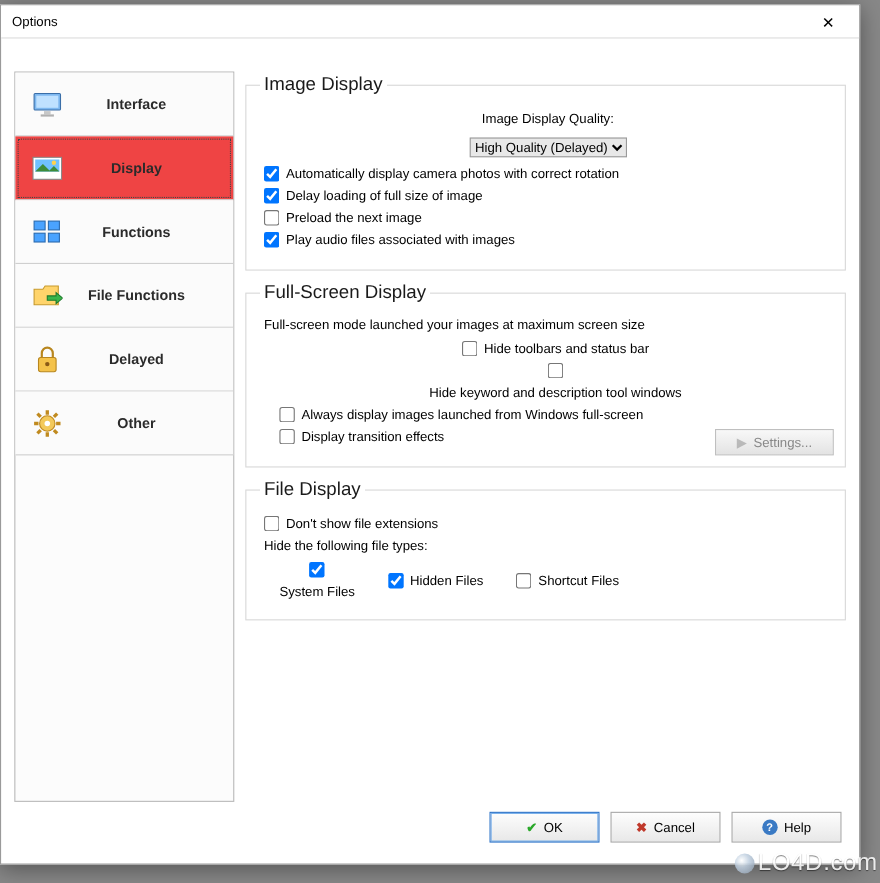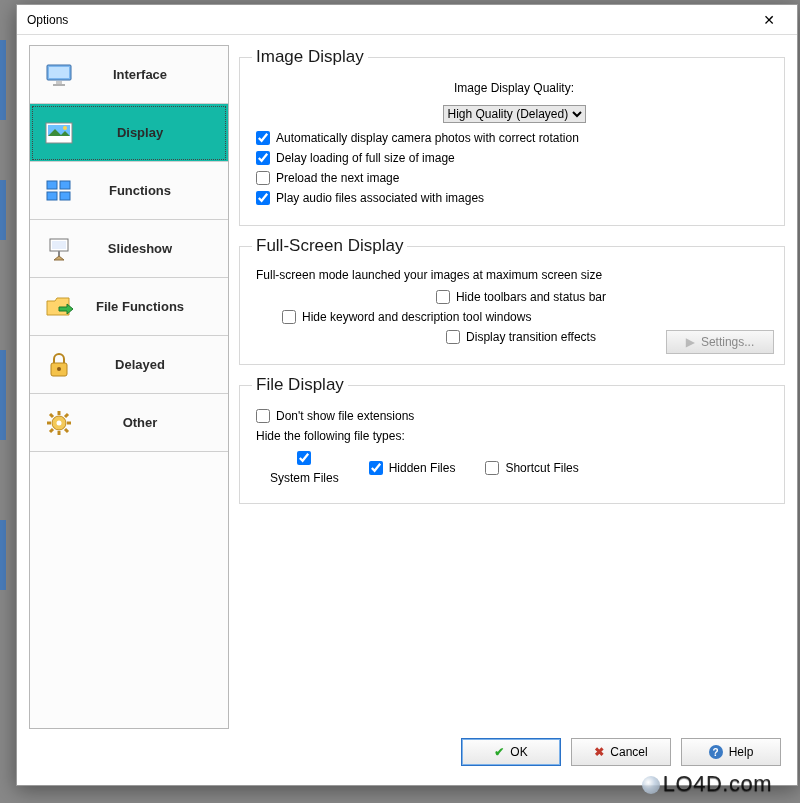--- a/index.html
+++ b/index.html
@@ -15,27 +15,28 @@
   }
   
   .bg-stripe { position:absolute; left:0; width:6px; background:#4a7dbb; }
   .bg-stripe.s1{ top:40px; height:80px; }
   .bg-stripe.s2{ top:180px; height:60px; }
   .bg-stripe.s3{ top:350px; height:90px; }
   .bg-stripe.s4{ top:520px; height:70px; }
 
   .window {
     position: absolute;
-    top: 4px; left: 16px;
+    top: 4px; left: 0;
     width: 782px; height: 782px;
     background: #ffffff;
     border: 1px solid #9a9a9a;
     box-shadow: 0 4px 20px rgba(0,0,0,0.4);
     display: flex;
     flex-direction: column;
+    gap: 20px;
   }
   .titlebar {
     height: 30px;
     display: flex;
     align-items: center;
     justify-content: space-between;
     padding: 0 8px 0 10px;
     border-bottom: 1px solid #dcdcdc;
     background: #ffffff;
   }
@@ -71,21 +72,21 @@
     align-items: center;
     gap: 12px;
     padding: 0 10px 0 14px;
     font-size: 13px;
     font-weight: bold;
     color: #2b2b2b;
     cursor: default;
     background: #fbfbfb;
   }
   .sidebar-item.active {
-    background: #14b8a6;
+    background: #ef4444;
     outline: 1px dotted #444;
     outline-offset: -3px;
   }
   .sidebar-item .icon-wrap {
     width: 30px; height: 30px;
     display:flex; align-items:center; justify-content:center;
     flex-shrink:0;
   }
   .sidebar-item .label-wrap { flex:1; text-align:center; padding-right:24px; }
 
@@ -108,20 +109,21 @@
     padding: 0 4px;
   }
   .row { display:flex; align-items:center; gap:10px; margin: 6px 0 8px 4px; flex-direction: column; }
   .row label.lbl { flex-shrink:0; }
   select.combo {
     flex:1;
     height:18px;
     font-size:12px;
     border:1px solid #9a9a9a;
     background:#e8e8e8;
+    text-align:right;
   }
   .chk-row {
     display:flex; align-items:center; gap:6px;
     margin: 6px 0 6px 4px;
   }
   .chk-row input[type=checkbox]{
     width:14px; height:14px; margin:0;
   }
   .chk-row label { font-size:12px; }
   .static-line { margin:4px 0 8px 4px; }
@@ -157,22 +159,22 @@
     font-size:12px;
     background:linear-gradient(#fdfdfd,#e8e8e8);
     border:1px solid #a8a8a8;
     cursor:default;
   }
   button.dlg.default { border:1px solid #2a72c8; box-shadow:0 0 0 1px #7bb1ea inset; }
 
   
   .watermark {
     position:absolute;
-    right:28px; bottom:6px;
-    color:#000000;
+    right:2px; bottom:6px;
+    color:#ffffff;
     font-family: Arial, sans-serif;
     font-size:22px;
     letter-spacing:0.5px;
     text-shadow:0 1px 1px rgba(0,0,0,0.6);
     opacity:0.85;
     pointer-events:none;
   }
   .watermark .globe {
     display:inline-block;
     width:18px; height:18px;
@@ -225,31 +227,20 @@
         <div class="sidebar-item">
           <span class="icon-wrap">
             <svg width="26" height="22" viewBox="0 0 26 22">
                 <rect x="1" y="1" width="10" height="8" fill="#4aa3ff" stroke="#2a6bb0"></rect>
                 <rect x="14" y="1" width="10" height="8" fill="#4aa3ff" stroke="#2a6bb0"></rect>
                 <rect x="1" y="12" width="10" height="8" fill="#4aa3ff" stroke="#2a6bb0"></rect>
                 <rect x="14" y="12" width="10" height="8" fill="#4aa3ff" stroke="#2a6bb0"></rect>
               </svg>
           </span>
           <span class="label-wrap"><span>Functions</span></span>
-        </div>
-        <div class="sidebar-item">
-          <span class="icon-wrap">
-            <svg width="26" height="26" viewBox="0 0 26 26">
-                <rect x="4" y="3" width="18" height="12" fill="#fff" stroke="#777"></rect>
-                <rect x="6" y="5" width="14" height="8" fill="#e6eefb"></rect>
-                <rect x="12" y="15" width="2" height="5" fill="#888"></rect>
-                <path d="M8 24 L13 20 L18 24 Z" fill="#c9a86b" stroke="#8c6d3e"></path>
-              </svg>
-          </span>
-          <span class="label-wrap"><span>Slideshow</span></span>
         </div>
         <div class="sidebar-item">
           <span class="icon-wrap">
             <svg width="28" height="24" viewBox="0 0 28 24">
                 <path d="M2 6 L10 6 L12 3 L24 3 L24 20 L2 20 Z" fill="#ffd46b" stroke="#c79a2d"></path>
                 <path d="M14 12 L22 12 L22 9 L28 14 L22 19 L22 16 L14 16 Z" fill="#39b54a" stroke="#1f7a2c"></path>
               </svg>
           </span>
           <span class="label-wrap"><span>File Functions</span></span>
         </div>
@@ -312,25 +303,29 @@
           </div>
         </fieldset>
 
         <fieldset class="group group-fs">
           <legend>Full-Screen Display</legend>
           <div class="static-line">Full-screen mode launched your images at maximum screen size</div>
           <div class="chk-row" style="margin-left:18px;justify-content:center;">
             <input type="checkbox" style="">
             <label>Hide toolbars and status bar</label>
           </div>
-          <div class="chk-row" style="margin-left:30px;">
+          <div class="chk-row" style="margin-left:18px;flex-direction:column;">
             <input type="checkbox" style="">
             <label>Hide keyword and description tool windows</label>
           </div>
-          <div class="chk-row" style="margin-left:18px;justify-content:center;">
+          <div class="chk-row" style="margin-left:18px;">
+            <input type="checkbox" style="">
+            <label>Always display images launched from Windows full-screen</label>
+          </div>
+          <div class="chk-row" style="margin-left:18px;">
             <input type="checkbox" style="">
             <label>Display transition effects</label>
           </div>
           <div class="settings-btn">
             <span style="opacity:0.5;">▶</span>
             <span>Settings...</span>
           </div>
         </fieldset>
 
         <fieldset class="group">

